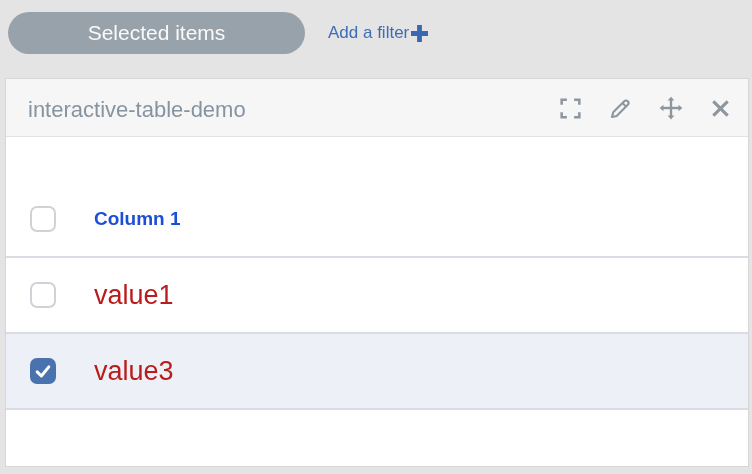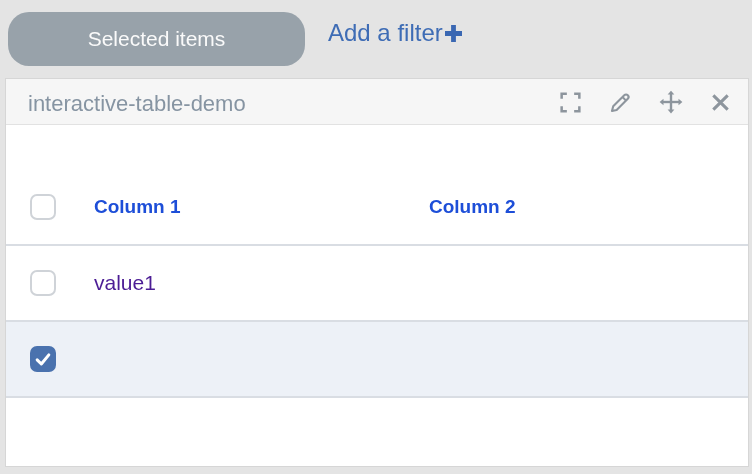--- a/index.html
+++ b/index.html
@@ -4,54 +4,54 @@
 <style>
   html,body{margin:0;padding:0;}
   body{
     width:752px;height:474px;overflow:hidden;position:relative;
     background:#e4e4e4;
     font-family:"Liberation Sans","DejaVu Sans",sans-serif;
     -webkit-font-smoothing:antialiased;
   }
   
   .pill{
-    position:absolute;left:8px;top:12px;width:297px;height:54px;
+    position:absolute;left:8px;top:12px;width:297px;height:42px;
     border:none;border-radius:21px;background:#98a2aa;
     color:#fafafa;font-size:21px;font-family:inherit;cursor:pointer;
     display:flex;align-items:center;justify-content:center;
   }
   .add-filter{
     position:absolute;left:328px;top:12px;height:42px;
     background:none;border:none;padding:0;cursor:pointer;
     display:flex;align-items:center;
-    color:#3e6cb5;font-size:24px;font-family:inherit;
+    color:#3e6cb5;font-size:17px;font-family:inherit;
   }
   .add-filter svg{display:block;}
   
   .panel{
     position:absolute;left:5px;top:78px;width:744px;height:389px;
     box-sizing:border-box;background:#ffffff;border:1px solid #d6d6d6;
   }
   .panel-header{
-    height:46px;box-sizing:border-box;background:#f6f6f6;
+    height:58px;box-sizing:border-box;background:#f6f6f6;
     border-bottom:1px solid #e2e2e2;
     display:flex;align-items:center;padding:4px 16px 0 22px;
   }
   .panel-title{flex:1;font-size:22px;color:#8694a2;white-space:nowrap;}
   .panel-icons{display:flex;align-items:center;gap:25px;}
   .icon-btn{
     background:none;border:none;padding:0;margin:0;cursor:pointer;
     display:flex;align-items:center;color:#8d959d;
   }
   
   .table{padding-top:45px;}
   .trow{
     display:flex;align-items:center;height:74px;
     border-bottom:2px solid #d9dde3;padding-left:24px;
-    font-size:21px;color:#4c1d95;background:#ffffff;
+    font-size:27px;color:#b91c1c;background:#ffffff;
   }
   .trow.thead{font-weight:700;font-size:19px;color:#1d4ed8;}
   .trow.selected{background:#edf1f7;}
   .cell-check{width:64px;display:flex;align-items:center;}
   .cell-1{width:335px;}
   .cell-2{flex:1;}
   
   .checkbox{
     width:26px;height:26px;box-sizing:border-box;cursor:pointer;
     border:2px solid #cfd3d8;border-radius:7px;background:#ffffff;
@@ -126,37 +126,37 @@
 
     <div class="table">
 
       <div class="trow thead">
         <div class="cell-check">
           <span class="checkbox">
             
           </span>
         </div>
         <div class="cell-1">Column 1</div>
-        <div class="cell-2">Column 2</div>
       </div>
 
       <div class="trow">
         <div class="cell-check">
           <span class="checkbox">
             
           </span>
         </div>
         <div class="cell-1">value1</div>
       </div>
 
       <div class="trow selected">
         <div class="cell-check">
           <span class="checkbox checked">
             <svg width="20" height="20" viewBox="0 0 24 24" fill="none" stroke="#ffffff" stroke-width="3.6" stroke-linecap="round" stroke-linejoin="round">
                 <path d="M5 13l5 5L19 7"></path>
               </svg>
           </span>
         </div>
+        <div class="cell-1">value3</div>
       </div>
 
     </div>
   </div>
 </div>
 
 </body></html>

